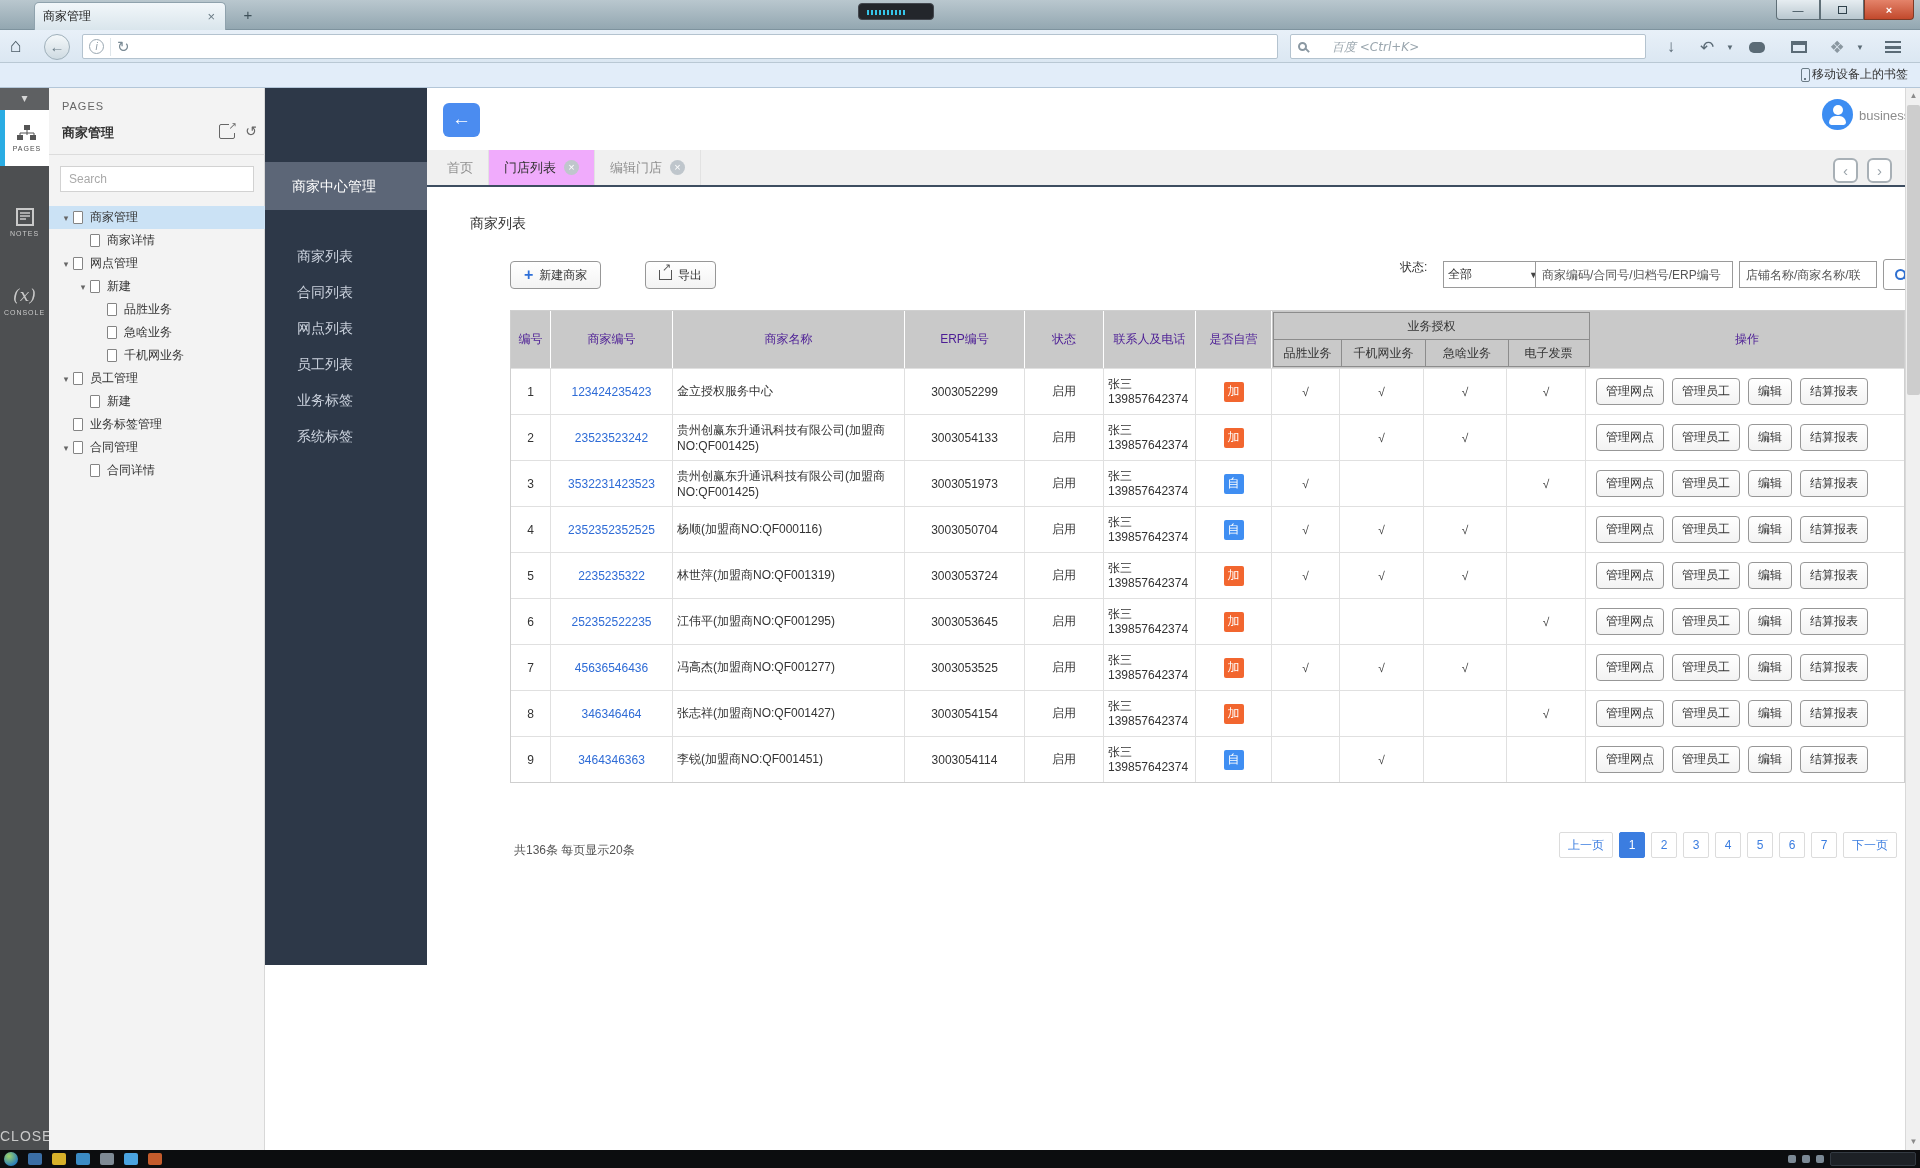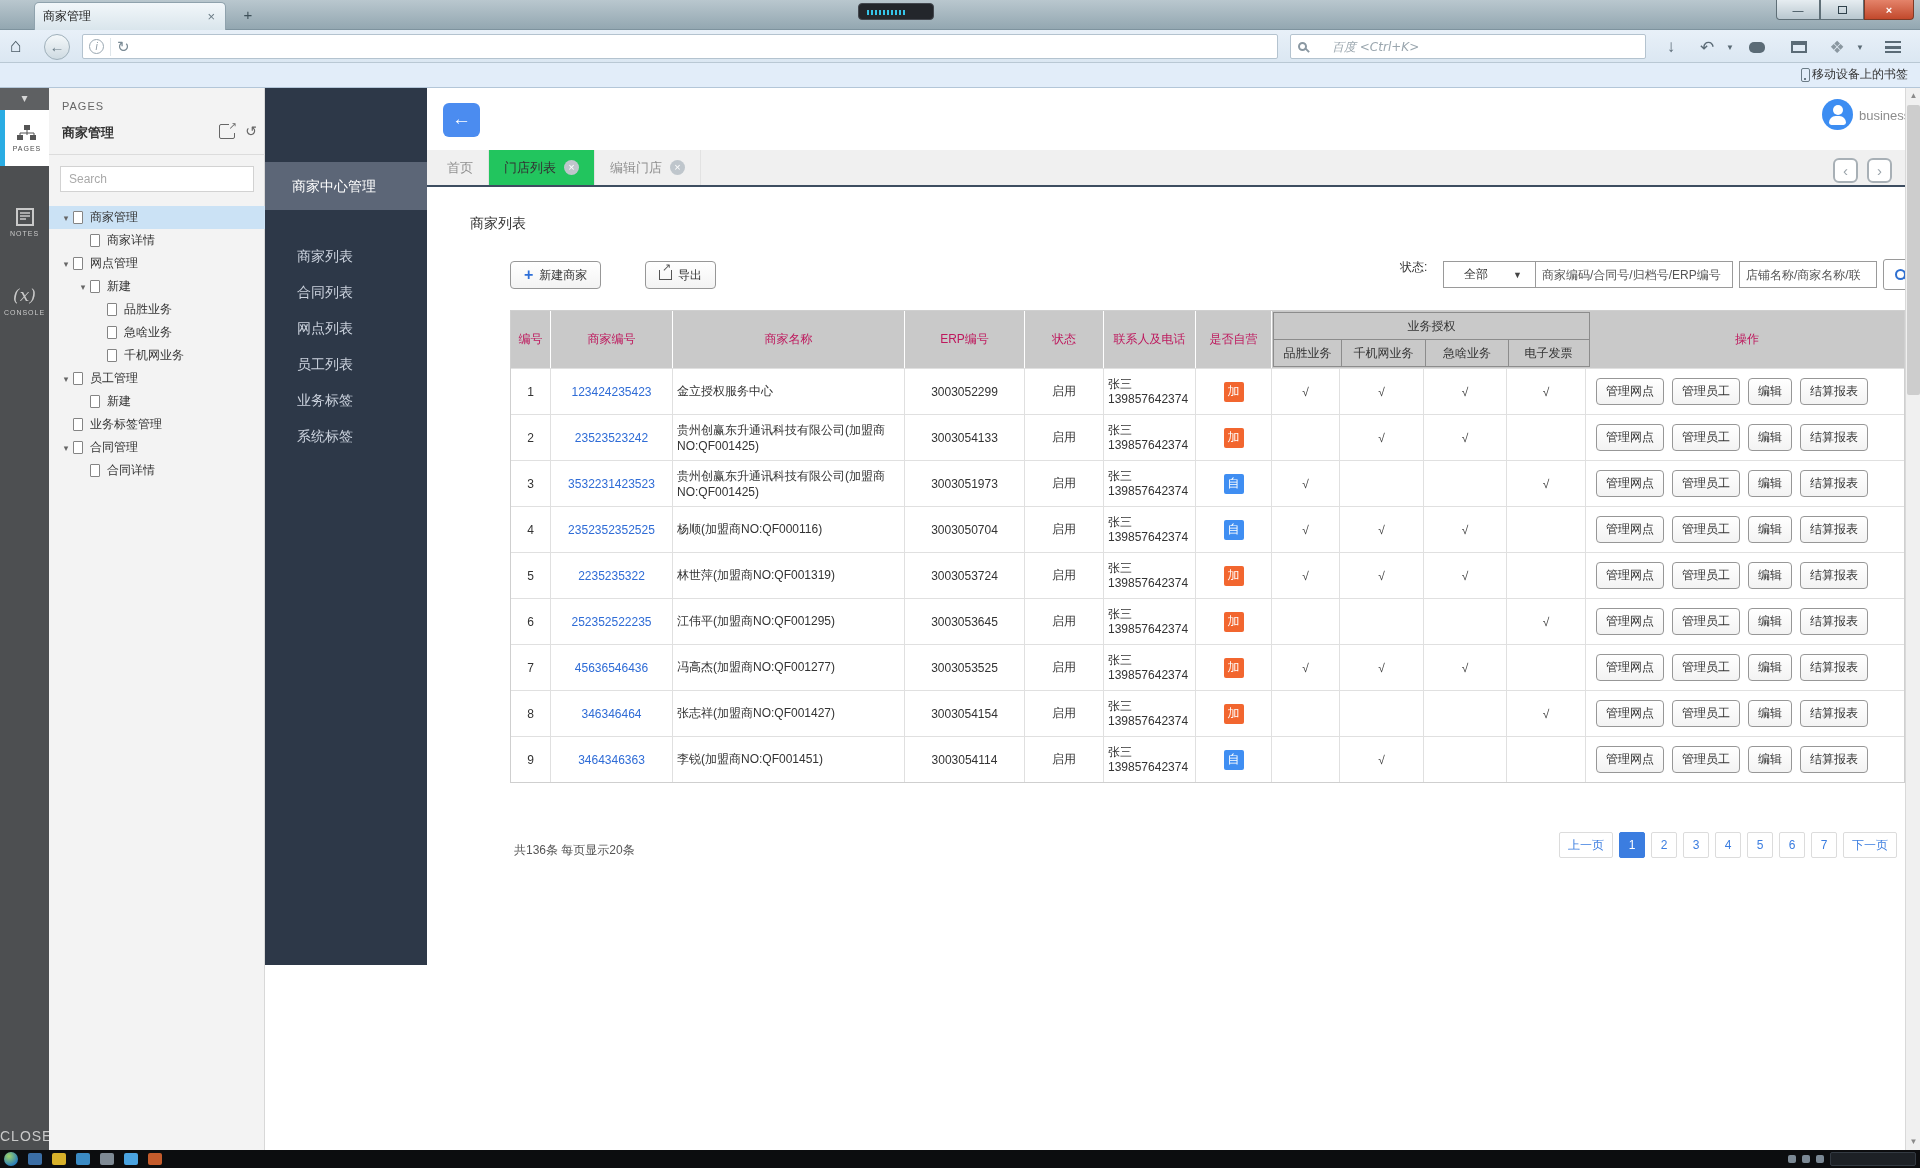--- a/index.html
+++ b/index.html
@@ -120,54 +120,54 @@
   .avatar { position:absolute; left:1395px; top:11px; width:31px; height:31px; border-radius:50%;
     background:#3c8df2; }
   .avatar .head { position:absolute; left:10.5px; top:6px; width:10px; height:10px; border-radius:50%; background:#fff; }
   .avatar .bodyp { position:absolute; left:7px; top:17px; width:17px; height:9px; border-radius:8px 8px 3px 3px; background:#fff; }
   .user-label { position:absolute; left:1432px; top:20px; font-size:13px; color:#8d8d8d; }
 
   .tabbar { position:absolute; left:0; top:62px; width:1478px; height:37px; background:#f0f0f0;
     border-bottom:2px solid #3d4d60; display:flex; padding-left:5px; }
   .ptab { height:35px; padding:0 15px; display:flex; align-items:center; gap:8px; font-size:13px;
     color:#909090; border-right:1px solid #e2e2e2; }
-  .ptab.active { background:#22c55e; color:#333; }
+  .ptab.active { background:#f0abfc; color:#333; }
   .ptab .tclose { width:15px; height:15px; border-radius:50%; background:#bfc6cc; color:#fff;
     font-size:11px; line-height:14px; text-align:center; }
   .tab-chev { position:absolute; top:8px; width:25px; height:25px; border:2px solid #a8b0b6;
     border-radius:6px; color:#9aa3aa; font-size:15px; text-align:center; line-height:21px; background:#fff; }
 
   .page-body { position:absolute; left:0; top:99px; width:1478px; height:949px; background:#fff; overflow:hidden; }
   .pb-title { position:absolute; left:43px; top:28px; font-size:14px; color:#333; }
   .btn { border:1px solid #979797; border-radius:4px; background:linear-gradient(#fff,#f3f3f3);
     font-size:12px; color:#333; display:inline-flex; align-items:center; justify-content:center; }
   .tb-btn { position:absolute; top:74px; height:28px; padding:0 13px; gap:6px; }
   .plus-g { color:#2e6fd8; font-weight:bold; font-size:16px; }
   .export-g { width:13px; height:10px; border:1.5px solid #555; border-top:none; position:relative; }
   .export-g::after { content:"↗"; position:absolute; left:2px; top:-9px; font-size:11px; color:#555; background:transparent; }
 
   .f-status { position:absolute; left:973px; top:72px; width:28px; font-size:12px; color:#333; line-height:16px; }
   .f-select { position:absolute; left:1016px; top:74px; width:100px; height:27px; border:1px solid #9a9a9a;
-    background:#fff; font-size:12px; color:#333; display:flex; align-items:center; padding:0 20px; }
+    background:#fff; font-size:12px; color:#333; display:flex; align-items:center; padding:0 4px; }
   .f-select .car { margin-left:auto; font-size:9px; color:#444; }
   .f-input { position:absolute; top:74px; height:27px; border:1px solid #9a9a9a; background:#fff;
     font-size:12px; color:#333; padding:0 6px; outline:none; font-family:"Liberation Sans",sans-serif; }
   .f-input::placeholder { color:#555; }
   .f1 { left:1108px; width:198px; }
   .f2 { left:1312px; width:138px; }
   .q-btn { position:absolute; left:1456px; top:72px; width:34px; height:31px; border:1px solid #9a9a9a;
     border-radius:3px; background:#fff; display:flex; align-items:center; justify-content:center; }
   .q-btn .mag { border-color:#2e6fd0; width:11px; height:11px; margin:0; }
   .q-btn .mag::after { background:#2e6fd0; }
 
   
   #mtable { position:absolute; left:83px; top:123px; width:1395px; border:1px solid #cfcfcf; }
   .thead { display:flex; height:57px; background:#c9c9c9; }
   .th { border-right:1px solid #fff; display:flex; align-items:center; justify-content:center;
-    font-size:12px; color:#be185d; text-align:center; }
+    font-size:12px; color:#4c1d95; text-align:center; }
   .w0{width:40px}.w1{width:122px}.w2{width:232px}.w3{width:120px}.w4{width:79px}
   .w5{width:92px}.w6{width:76px}.w7{width:68px}.w8{width:84px}.w9{width:83px}.w10{width:79px}
   .wops{flex:1;min-width:0}
   .auth-group { width:317px; display:flex; flex-direction:column; border:1px solid #8c8c8c; margin:1px 0 1px 1px; }
   .auth-top { height:27px; border-bottom:1px solid #8c8c8c; display:flex; align-items:center;
     justify-content:center; font-size:12px; color:#333; }
   .auth-cols { flex:1; display:flex; }
   .auth-col { border-right:1px solid #8c8c8c; display:flex; align-items:center; justify-content:center;
     font-size:12px; color:#333; }
   .auth-col:last-child { border-right:none; }

